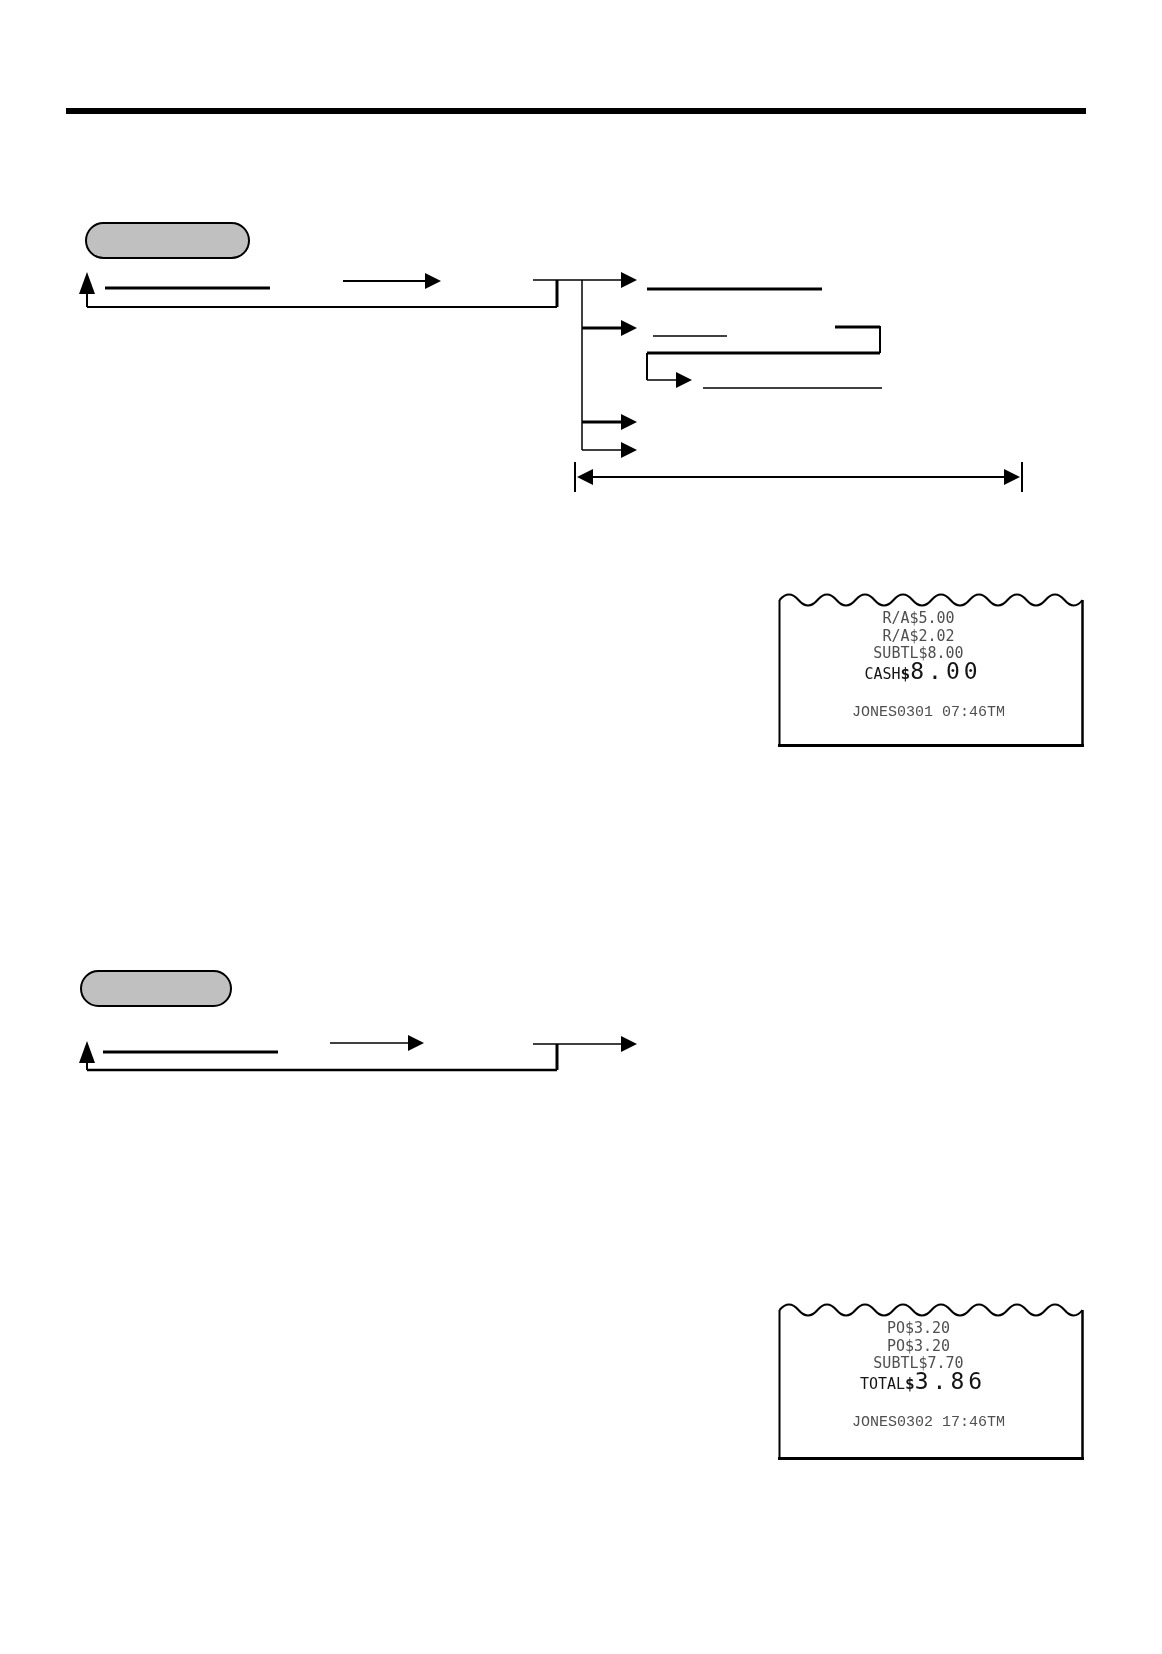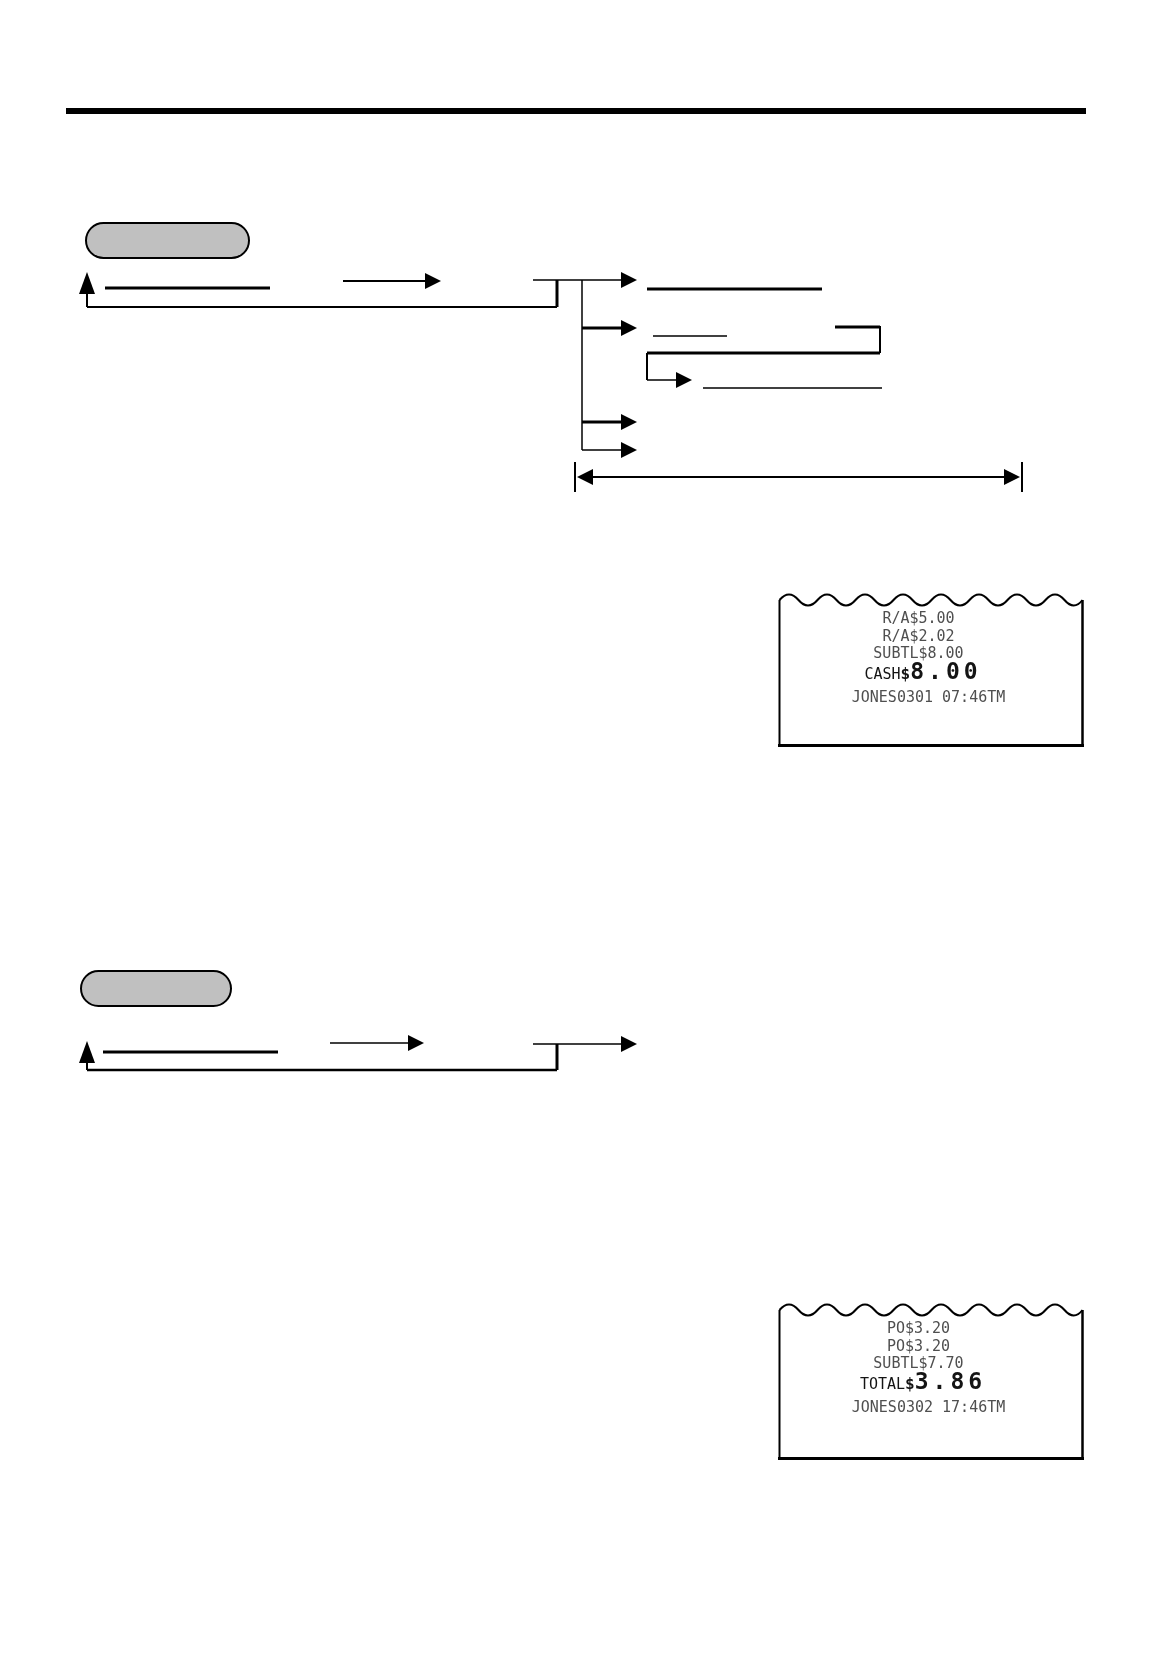--- a/index.html
+++ b/index.html
@@ -12,22 +12,22 @@
   .diagram{position:absolute;}
   .diagram svg{display:block;}
   .receipt{position:absolute;width:306px;}
   .receipt .outline{position:absolute;left:0;top:0;}
   .receipt-body{position:relative;padding-top:18px;}
   .r-row{display:flex;justify-content:center;align-items:baseline;
          font-family:"DejaVu Sans Mono", monospace;font-size:15px;line-height:17.5px;
          color:#4f4f4f;padding:0 47px 0 22px;}
   .r-row.big{padding-right:38px;height:26px;color:#141414;}
   .r-row.big .cur{font-size:16px;font-weight:bold;}
-  .r-row.big .amt{font-size:23px;font-weight:bold;letter-spacing:4px;}
-  .r-footer{padding-right:27px;}
+  .r-row.big .amt{font-size:23px;font-weight:normal;letter-spacing:4px;}
+  .r-footer{margin-top:15px;padding-right:27px;font-family:Liberation Mono, monospace;}
 </style>
 </head>
 <body>
 
 <div class="page">
 
   <div class="top-rule"></div>
 
   <div class="key-pill pill-1"></div>
 

